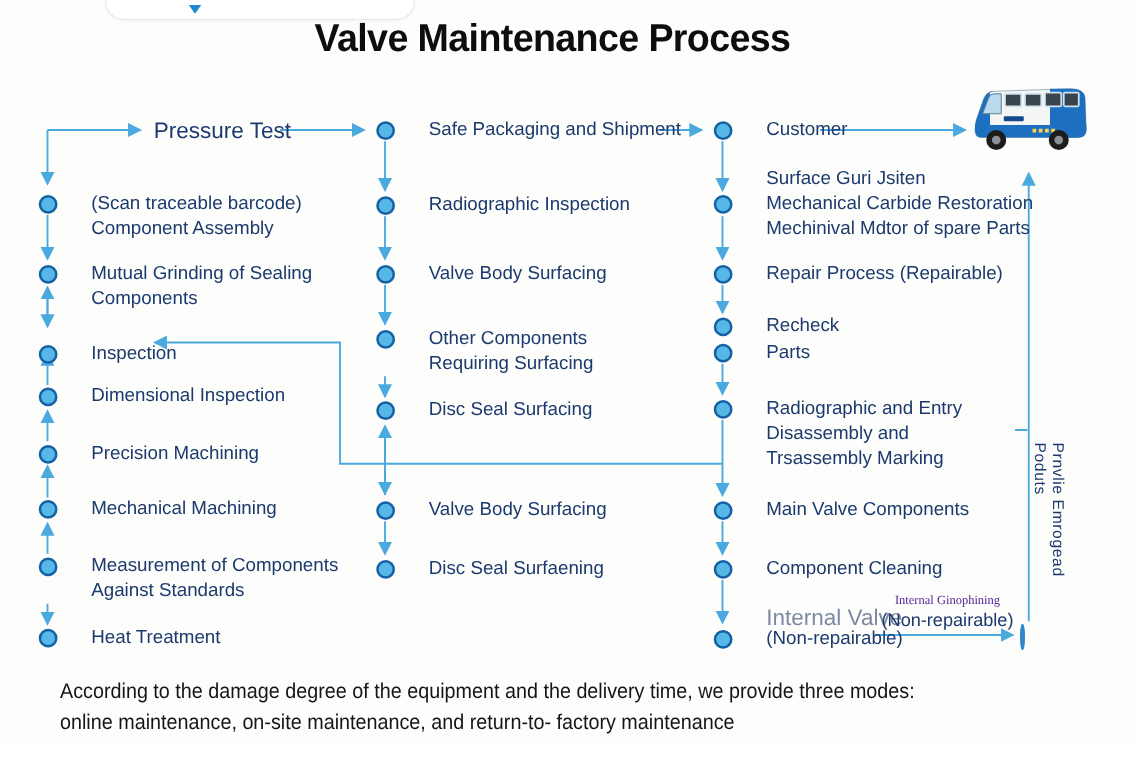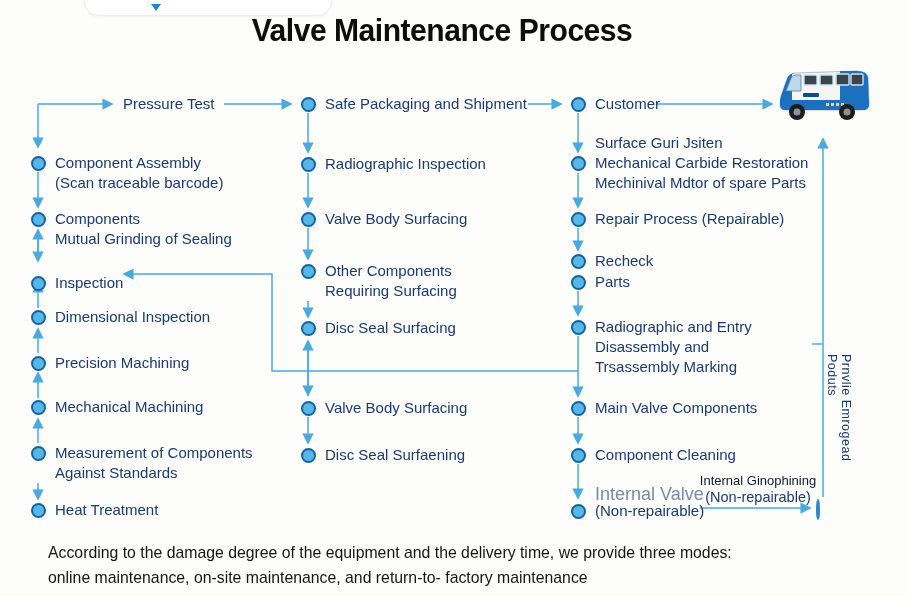--- a/index.html
+++ b/index.html
@@ -11,33 +11,33 @@
         border:1px solid #ececec;border-radius:16px;box-shadow:0 1px 3px rgba(0,0,0,.05);}
   .pill .glyph{position:absolute;left:66px;top:17px;width:0;height:0;
         border-left:5px solid transparent;border-right:5px solid transparent;border-top:7px solid #1e88d0;}
 
   .title{position:absolute;left:0;top:13px;width:884px;text-align:center;
          font-size:31px;font-weight:700;color:#0d0d0d;letter-spacing:-.5px;
          transform:scaleX(.97);transform-origin:center;}
 
   svg.wires{position:absolute;left:0;top:0;}
 
-  .node{position:absolute;display:flex;align-items:flex-start;gap:9px;}
+  .node{position:absolute;display:flex;align-items:flex-start;gap:27px;}
   .dot{flex:0 0 auto;width:11px;height:11px;border:2.5px solid #1462a6;background:#57b8e7;
        border-radius:50%;margin-top:3px;}
   .dot.mid2{margin-top:23px;}   
   .dot.mid1b{margin-top:16px;}  
   .lbl{color:#1c3a6e;font-size:15px;line-height:20px;white-space:nowrap;}
   .lbl span{display:block;}
   .lbl .grey-sm{color:#7e89a6;font-size:18px;line-height:13px;}
 
-  .free-label{position:absolute;color:#1c3a6e;font-size:15px;line-height:20px;white-space:nowrap;}
+  .free-label{position:absolute;color:#1c3a6e;font-size:18px;line-height:20px;white-space:nowrap;}
 
   .gino{position:absolute;left:688px;top:472px;width:140px;text-align:center;line-height:17px;}
-  .gino .l1{display:block;color:#0f172a;font-size:13px;}
+  .gino .l1{display:block;color:#4c1d95;font-size:10px;font-family:Liberation Serif, serif;}
   .gino .l2{display:block;color:#1c3a6e;font-size:14.5px;}
 
   .vlabel{position:absolute;left:824px;top:352px;height:148px;
           writing-mode:vertical-rl;color:#1c3a6e;font-size:12.5px;letter-spacing:.5px;
           background:#fdfdfb;padding:2px 1px;}
 
   .enddot{position:absolute;left:816px;top:501px;}
   .enddot .dot{background:#72c9ef;border-color:#2f86c8;}
 
   .truck{position:absolute;left:770px;top:62px;}
@@ -119,30 +119,30 @@
   <div class="node" style="left:571px;top:94px">
     <span class="dot"></span>
     <div class="lbl">
         <span>Customer</span>
       </div>
   </div>
 
   <div class="node" style="left:31px;top:153px">
     <span class="dot"></span>
     <div class="lbl">
+      <span>(Scan traceable barcode)</span>
       <span>Component Assembly</span>
-      <span>(Scan traceable barcode)</span>
     </div>
   </div>
 
   <div class="node" style="left:31px;top:209px">
     <span class="dot"></span>
     <div class="lbl">
+      <span>Mutual Grinding of Sealing</span>
       <span>Components</span>
-      <span>Mutual Grinding of Sealing</span>
     </div>
   </div>
 
   <div class="node" style="left:31px;top:273px">
     <span class="dot"></span>
     <div class="lbl">
         <span>Inspection</span>
       </div>
   </div>
 

